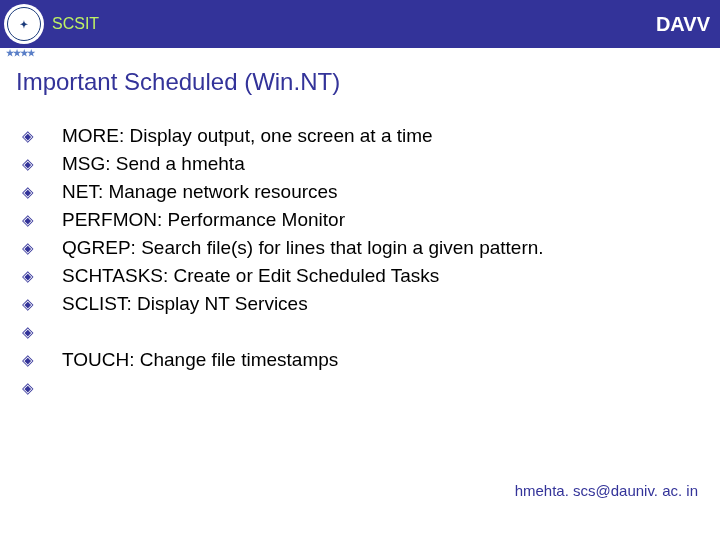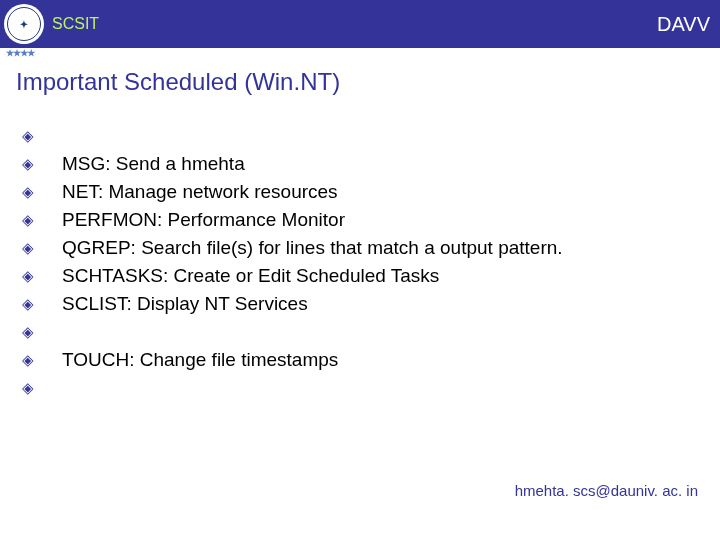--- a/index.html
+++ b/index.html
@@ -57,21 +57,21 @@
     letter-spacing: -1px;
   }
   .header-left-text {
     color: #bef264;
     font-size: 16px;
     margin-left: 0;
   }
   .header-right-text {
     color: #fff;
     font-size: 20px;
-    font-weight: normal;
+    font-weight: bold;
   }
   .slide-title {
     color: #333399;
     font-size: 24px;
     margin: 20px 0 28px 16px;
   }
   .bullet-list {
     margin-left: 22px;
   }
   .bullet-row {
@@ -111,36 +111,37 @@
     <span class="header-left-text">SCSIT</span>
   </div>
   <div class="header-right-text">DAVV</div>
 </div>
 
 <div class="slide-title">Important Scheduled (Win.NT)</div>
 
 <div class="bullet-list">
     <div class="bullet-row">
       <span class="bullet-icon">◈</span>
+      <span class="bullet-text">MORE: Display output, one screen at a time</span>
     </div>
     <div class="bullet-row">
       <span class="bullet-icon">◈</span>
       <span class="bullet-text">MSG: Send a hmehta</span>
     </div>
     <div class="bullet-row">
       <span class="bullet-icon">◈</span>
       <span class="bullet-text">NET: Manage network resources</span>
     </div>
     <div class="bullet-row">
       <span class="bullet-icon">◈</span>
       <span class="bullet-text">PERFMON:  Performance Monitor</span>
     </div>
     <div class="bullet-row">
       <span class="bullet-icon">◈</span>
-      <span class="bullet-text">QGREP: Search file(s) for lines that match a output pattern.</span>
+      <span class="bullet-text">QGREP: Search file(s) for lines that login a given pattern.</span>
     </div>
     <div class="bullet-row">
       <span class="bullet-icon">◈</span>
       <span class="bullet-text">SCHTASKS: Create or Edit Scheduled Tasks</span>
     </div>
     <div class="bullet-row">
       <span class="bullet-icon">◈</span>
       <span class="bullet-text">SCLIST:   Display NT Services</span>
     </div>
     <div class="bullet-row">

